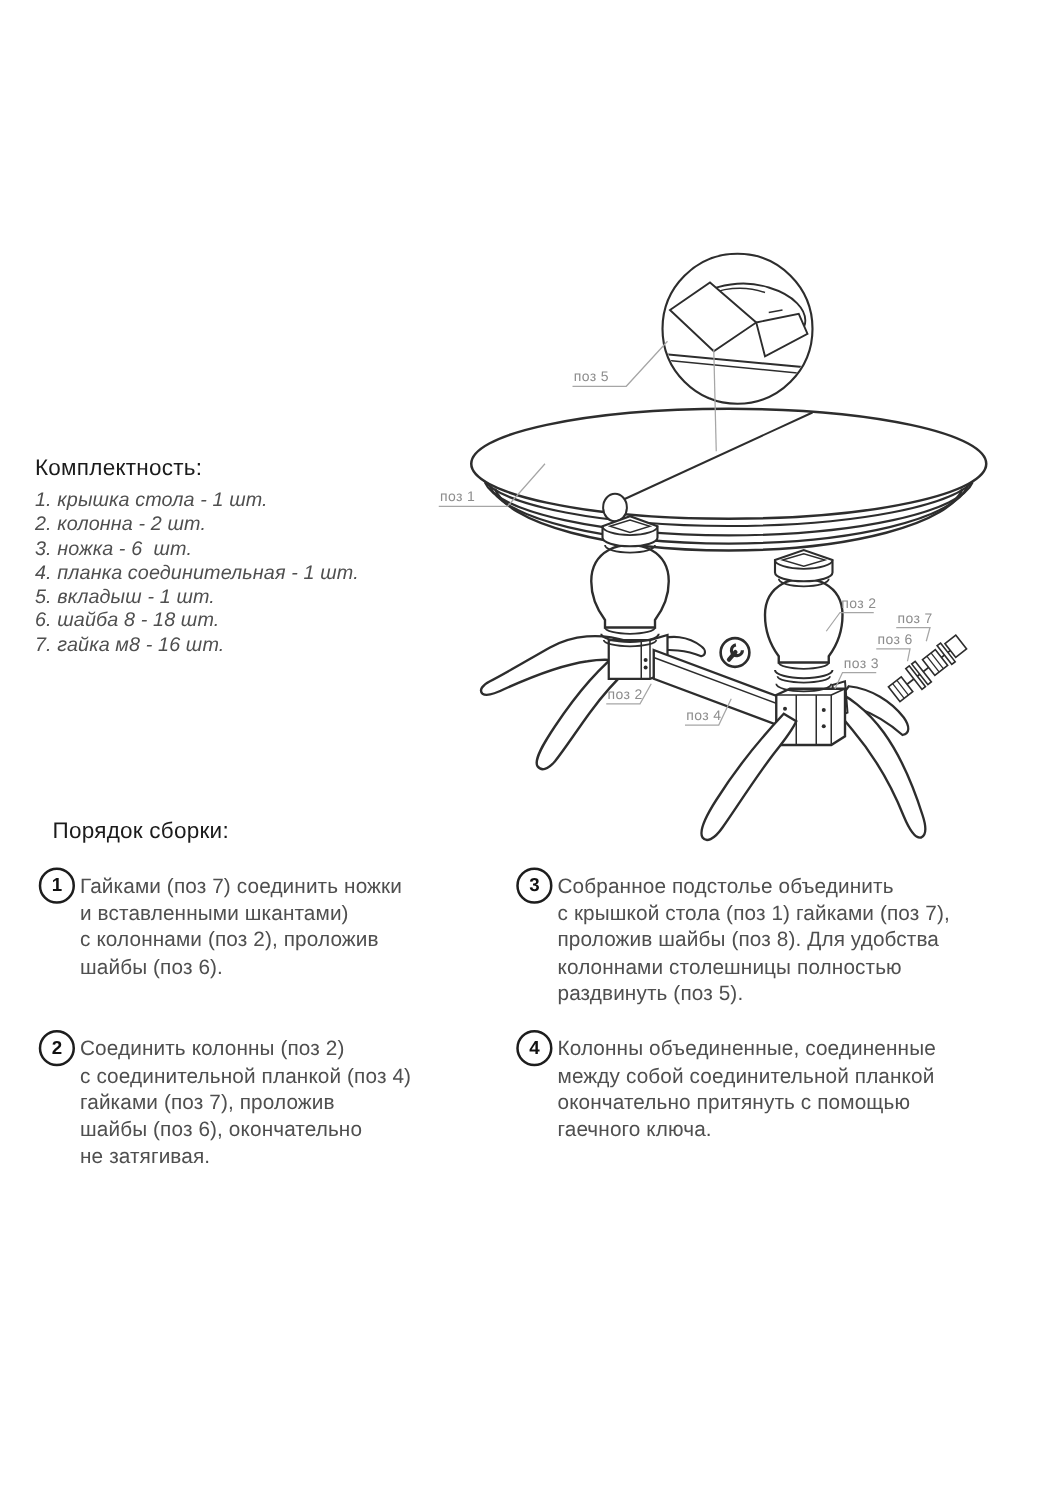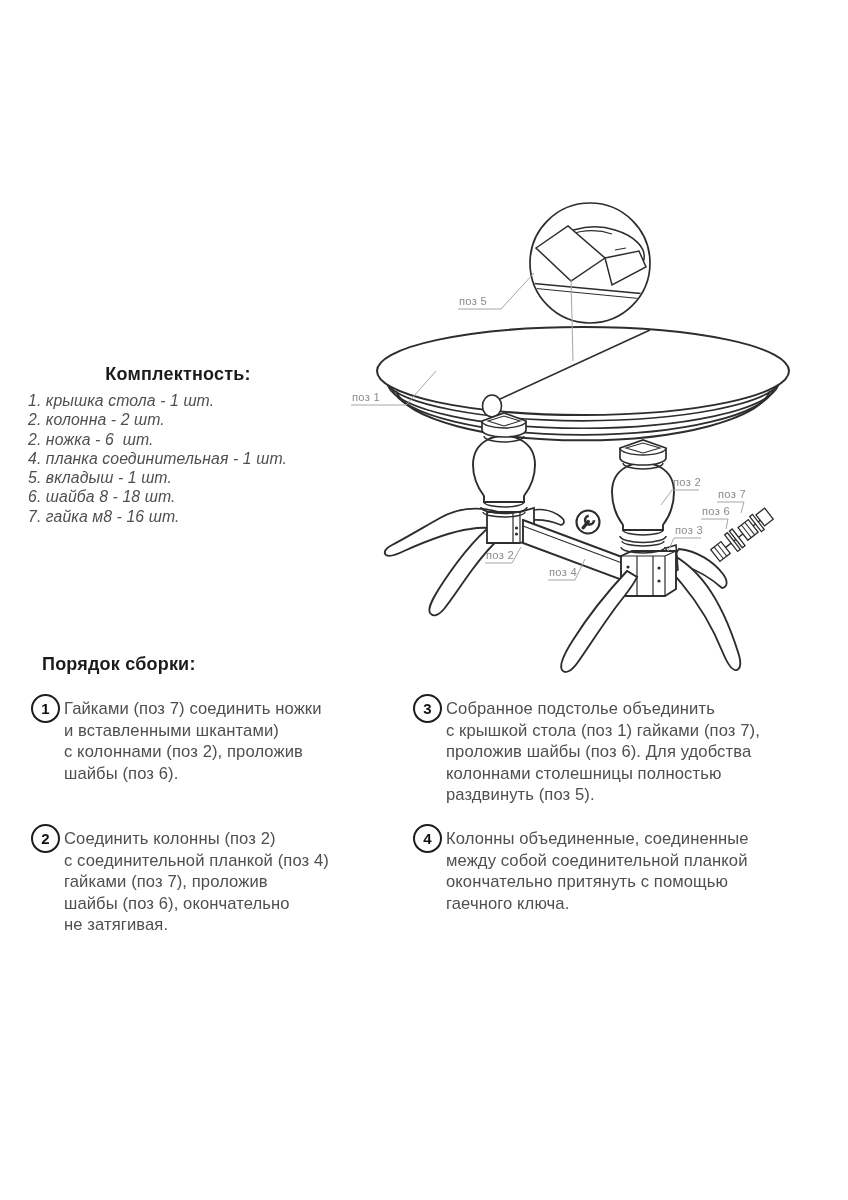--- a/index.html
+++ b/index.html
@@ -8,21 +8,21 @@
     position:relative; width:848px; height:1200px; background:#fff;
     font-family:"Liberation Sans", sans-serif; overflow:hidden;
   }
   svg.diagram { position:absolute; left:0; top:0; }
   svg.diagram .callout { font-size:11.2px; fill:#8c8c8c; letter-spacing:.3px;
     font-family:"Liberation Sans", sans-serif; }
   svg.diagram .lead { stroke:#a6a6a6; stroke-width:1; fill:none; }
 
   .kit { position:absolute; left:28px; top:364px; width:300px; }
   .kit h2, .order-title {
-    font-size:18px; font-weight:bold; color:#1b1b1b; letter-spacing:.2px; margin-bottom:6px;text-align:center;
+    font-size:18px; font-weight:normal; color:#1b1b1b; letter-spacing:.2px; margin-bottom:6px;
   }
   .kit .item {
     font-size:15.8px; color:#4f4f4f; line-height:19.3px; white-space:pre-wrap; letter-spacing:.1px;font-style:italic;
   }
   .order-title { position:absolute; left:42px; top:654px; }
   .step { position:absolute; display:flex; }
   .step .badge {
     flex:0 0 auto; width:29px; height:29px; border:2.2px solid #1d1d1d; border-radius:50%;
     display:flex; align-items:center; justify-content:center;
     font-size:15px; font-weight:bold; color:#111; background:#fff;
@@ -194,21 +194,21 @@
 
       <text class="callout" x="549" y="576">поз 4</text>
       <polyline class="lead" points="548,580 575,580 585,559"></polyline>
     </g>
   </svg>
 
   <div class="kit">
     <h2>Комплектность:</h2>
     <div class="item">1. крышка стола - 1 шт.</div>
     <div class="item">2. колонна - 2 шт.</div>
-    <div class="item">2. ножка - 6  шт.</div>
+    <div class="item">3. ножка - 6  шт.</div>
     <div class="item">4. планка соединительная - 1 шт.</div>
     <div class="item">5. вкладыш - 1 шт.</div>
     <div class="item">6. шайба 8 - 18 шт.</div>
     <div class="item">7. гайка м8 - 16 шт.</div>
   </div>
 
   <h2 class="order-title">Порядок сборки:</h2>
 
   <div class="step s1">
     <div class="badge">1</div>
@@ -229,21 +229,21 @@
       <div class="line">шайбы (поз 6), окончательно</div>
       <div class="line">не затягивая.</div>
     </div>
   </div>
 
   <div class="step s3">
     <div class="badge">3</div>
     <div class="stext">
       <div class="line">Собранное подстолье объединить</div>
       <div class="line">с крышкой стола (поз 1) гайками (поз 7),</div>
-      <div class="line">проложив шайбы (поз 6). Для удобства</div>
+      <div class="line">проложив шайбы (поз 8). Для удобства</div>
       <div class="line">колоннами столешницы полностью</div>
       <div class="line">раздвинуть (поз 5).</div>
     </div>
   </div>
 
   <div class="step s4">
     <div class="badge">4</div>
     <div class="stext">
       <div class="line">Колонны объединенные, соединенные</div>
       <div class="line">между собой соединительной планкой</div>

